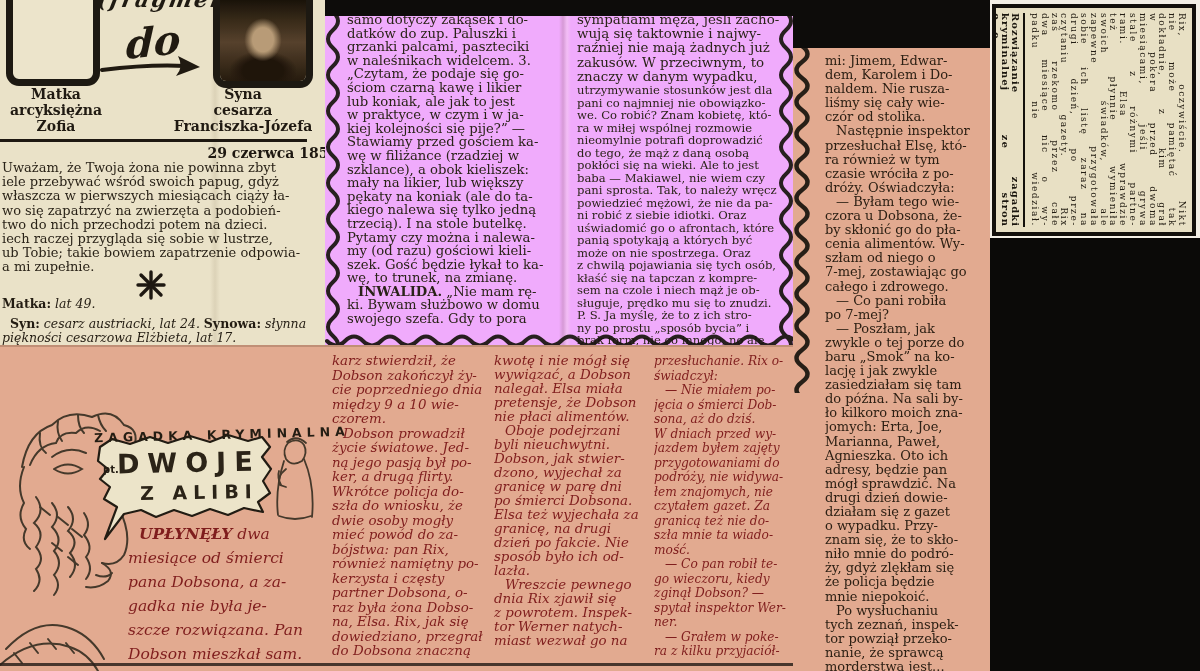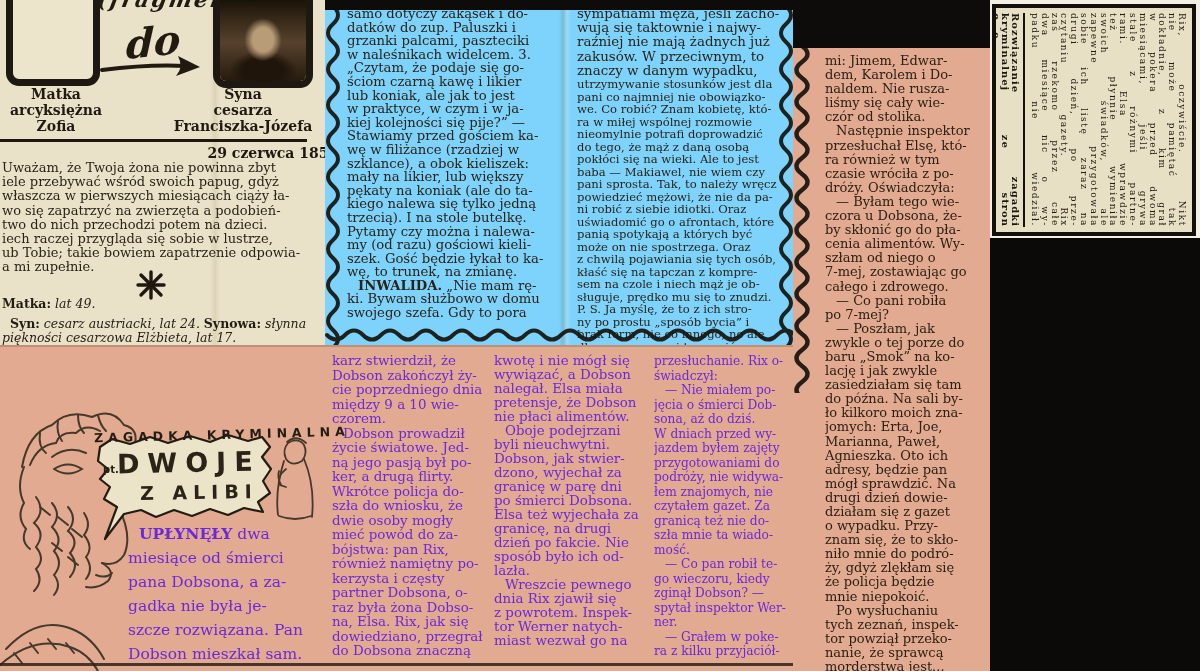--- a/index.html
+++ b/index.html
@@ -36,21 +36,21 @@
         font-weight:bold;font-size:14px;color:#1e1811;padding-left:37px;}
   .letter{position:absolute;left:2px;top:161px;width:312px;font-size:13px;
           line-height:14.2px;overflow:hidden;}
   .star-svg{position:absolute;left:136px;top:270px;}
   .notes{position:absolute;left:2px;top:297px;width:312px;font-size:12.5px;
          line-height:14.5px;color:#231c12;}
   .notes b{font-weight:bold;}
   .notes .n2{margin-top:5px;text-align:center;}
 
   
-  .region-b{left:325px;top:10px;width:468px;height:345px;background:#7dd3fc;overflow:hidden;}
+  .region-b{left:325px;top:16px;width:468px;height:345px;background:#f0abfc;overflow:hidden;}
   .b-border{position:absolute;left:0;top:0;}
   .crease{position:absolute;left:234px;top:0;width:12px;height:345px;
           background:linear-gradient(90deg,rgba(0,0,0,0),rgba(96,74,40,.18),rgba(250,245,225,.25),rgba(0,0,0,0));}
   .b-col{position:absolute;top:-3px;overflow:hidden;}
   .b-col1{left:22px;width:216px;font-size:13.2px;line-height:13.6px;}
   .b-col2{left:252px;width:214px;}
   .b-col2 .big{font-size:13.4px;line-height:14.2px;}
   .b-col2 .small{font-size:11.6px;line-height:12.5px;}
 
   
@@ -61,21 +61,21 @@
   .illus{position:absolute;left:0;top:0;}
   .kicker{position:absolute;left:94px;top:80px;font-family:"DejaVu Sans","Liberation Sans",sans-serif;
           font-weight:bold;font-size:12.5px;letter-spacing:5px;white-space:nowrap;
           transform:rotate(-1.5deg);color:#241d13;}
   .tprefix{position:absolute;left:103px;top:117px;font-family:"DejaVu Sans","Liberation Sans",sans-serif;
           font-weight:bold;font-size:10px;color:#241d13;}
   .title1{position:absolute;left:117px;top:100px;font-family:"DejaVu Sans","Liberation Sans",sans-serif;
           font-weight:bold;font-size:27px;letter-spacing:8px;transform:rotate(-1.2deg);color:#2b2317;}
   .title2{position:absolute;left:140px;top:134px;font-family:"DejaVu Sans","Liberation Sans",sans-serif;
           font-weight:bold;font-size:19px;letter-spacing:6px;transform:rotate(-1deg);color:#2b2317;}
-  .e-col{position:absolute;overflow:hidden;color:#6d28d9;}
+  .e-col{position:absolute;overflow:hidden;color:#7f1d1d;font-style:italic;}
   .e-col1{left:128px;top:175px;width:198px;font-size:15.5px;line-height:24px;}
   .e-col2{left:332px;top:7px;width:158px;font-size:13.4px;line-height:14.5px;}
   .e-col3{left:494px;top:7px;width:157px;font-size:13.4px;line-height:14px;}
   .e-col4{left:654px;top:7px;width:140px;font-size:12.2px;line-height:14.5px;}
 
   
   .region-c{left:793px;top:0;width:197px;height:671px;background:#e2aa90;overflow:hidden;margin-top:48px;}
   .c-border{position:absolute;left:0;top:0;}
   .c-text{position:absolute;left:32px;top:6px;width:158px;font-size:13px;
           line-height:14.1px;color:#2d2014;overflow:hidden;}

